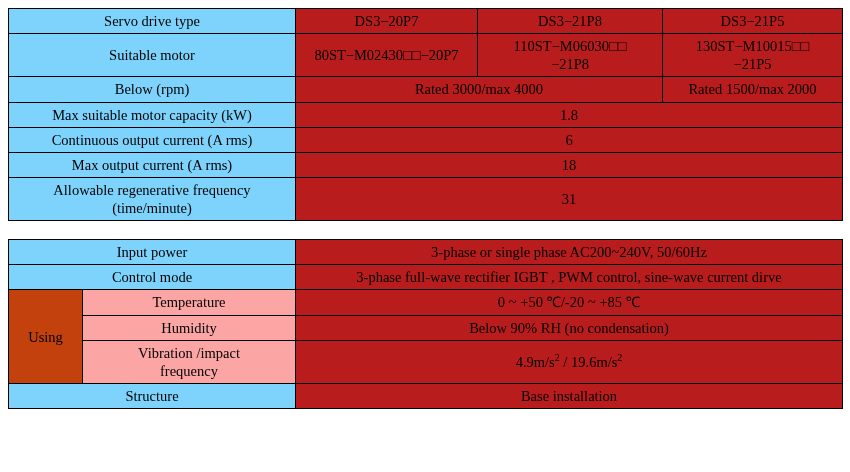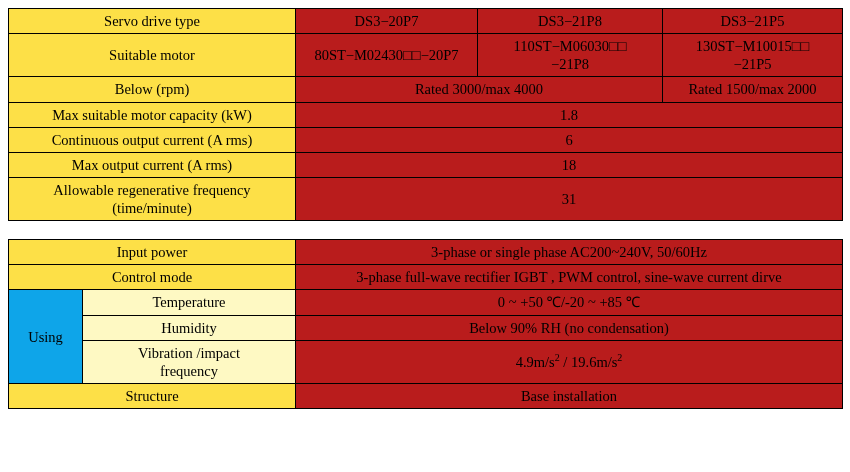--- a/index.html
+++ b/index.html
@@ -29,42 +29,42 @@
   }
   table.spec td {
     border: 1px solid #000000;
     font-size: 14.5px;
     line-height: 1.25;
     padding: 3px 4px;
     vertical-align: middle;
     text-align: center;
   }
   .label-cell {
-    background: #fde047;
+    background: #7dd3fc;
   }
   .value-cell {
     background: #b91c1c;
   }
   .gap {
     height: 18px;
   }
   .twoline {
     line-height: 1.25;
   }
   sup {
     font-size: 10px;
     vertical-align: super;
     line-height: 0;
   }
   .sub-label {
-    background: #fef9c3;
+    background: #fca5a5;
     margin-left: 8px;
   }
   .using-cell {
-    background: #0ea5e9;
+    background: #c2410c;
     font-size: 14.5px;
   }
 </style>
 </head>
 <body>
 
 <div class="page">
 
   <table class="spec">
     <colgroup>

